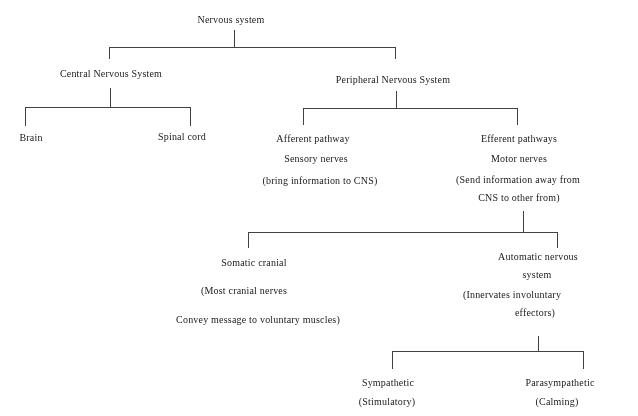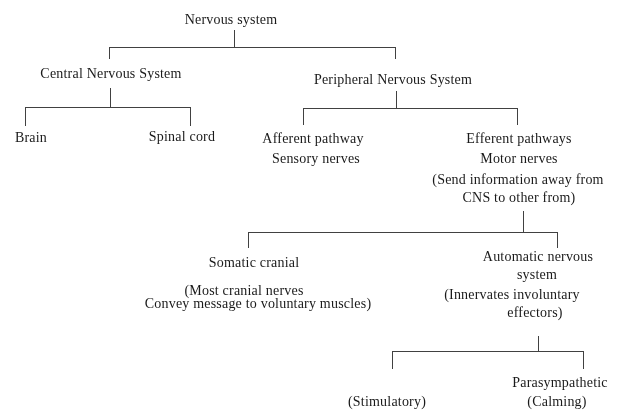--- a/index.html
+++ b/index.html
@@ -13,21 +13,21 @@
     width: 638px;
     height: 416px;
     background: var(--background);
     overflow: hidden;
     font-family: "Liberation Serif", "DejaVu Serif", serif;
   }
   .lbl {
     position: absolute;
     transform: translateX(-50%);
     white-space: nowrap;
-    font-size: 14px;
+    font-size: 10px;
     line-height: 16px;
     color: var(--text);
     letter-spacing: 0.2px;
   }
   .hline, .vline { position: absolute; background: var(--line); }
   .hline { height: 1px; }
   .vline { width: 1px; }
 </style>
 </head>
 <body>
@@ -52,43 +52,45 @@
   <div class="vline" style="left:396px;top:91px;height:17px"></div>
   <div class="hline" style="left:303px;top:108px;width:215px"></div>
   <div class="vline" style="left:303px;top:108px;height:17px"></div>
   <div class="vline" style="left:517px;top:108px;height:17px"></div>
 
   <div class="lbl" style="left:31px;top:130px">Brain</div>
   <div class="lbl" style="left:182px;top:129px">Spinal cord</div>
 
   <div class="lbl" style="left:313px;top:131px">Afferent pathway</div>
   <div class="lbl" style="left:316px;top:151px">Sensory nerves</div>
+  <div class="lbl" style="left:320px;top:173px">(bring information to CNS)</div>
 
   <div class="lbl" style="left:519px;top:131px">Efferent pathways</div>
   <div class="lbl" style="left:519px;top:151px">Motor nerves</div>
   <div class="lbl" style="left:518px;top:172px">(Send information away from</div>
   <div class="lbl" style="left:519px;top:190px">CNS to other from)</div>
 
   <div class="vline" style="left:523px;top:211px;height:21px"></div>
   <div class="hline" style="left:248px;top:232px;width:310px"></div>
   <div class="vline" style="left:248px;top:232px;height:16px"></div>
   <div class="vline" style="left:557px;top:232px;height:16px"></div>
 
   <div class="lbl" style="left:254px;top:255px">Somatic cranial</div>
   <div class="lbl" style="left:244px;top:283px">(Most cranial nerves</div>
-  <div class="lbl" style="left:258px;top:296px">Convey message to voluntary muscles)</div>
+  <div class="lbl" style="left:258px;top:312px">Convey message to voluntary muscles)</div>
 
   <div class="lbl" style="left:538px;top:249px">Automatic nervous</div>
   <div class="lbl" style="left:537px;top:267px">system</div>
   <div class="lbl" style="left:512px;top:287px">(Innervates involuntary</div>
   <div class="lbl" style="left:535px;top:305px">effectors)</div>
 
   <div class="vline" style="left:538px;top:336px;height:15px"></div>
   <div class="hline" style="left:392px;top:351px;width:192px"></div>
   <div class="vline" style="left:392px;top:351px;height:18px"></div>
   <div class="vline" style="left:583px;top:351px;height:18px"></div>
 
+  <div class="lbl" style="left:388px;top:375px">Sympathetic</div>
   <div class="lbl" style="left:387px;top:394px">(Stimulatory)</div>
 
   <div class="lbl" style="left:560px;top:375px">Parasympathetic</div>
   <div class="lbl" style="left:557px;top:394px">(Calming)</div>
 
 </div>
 
 </body></html>

